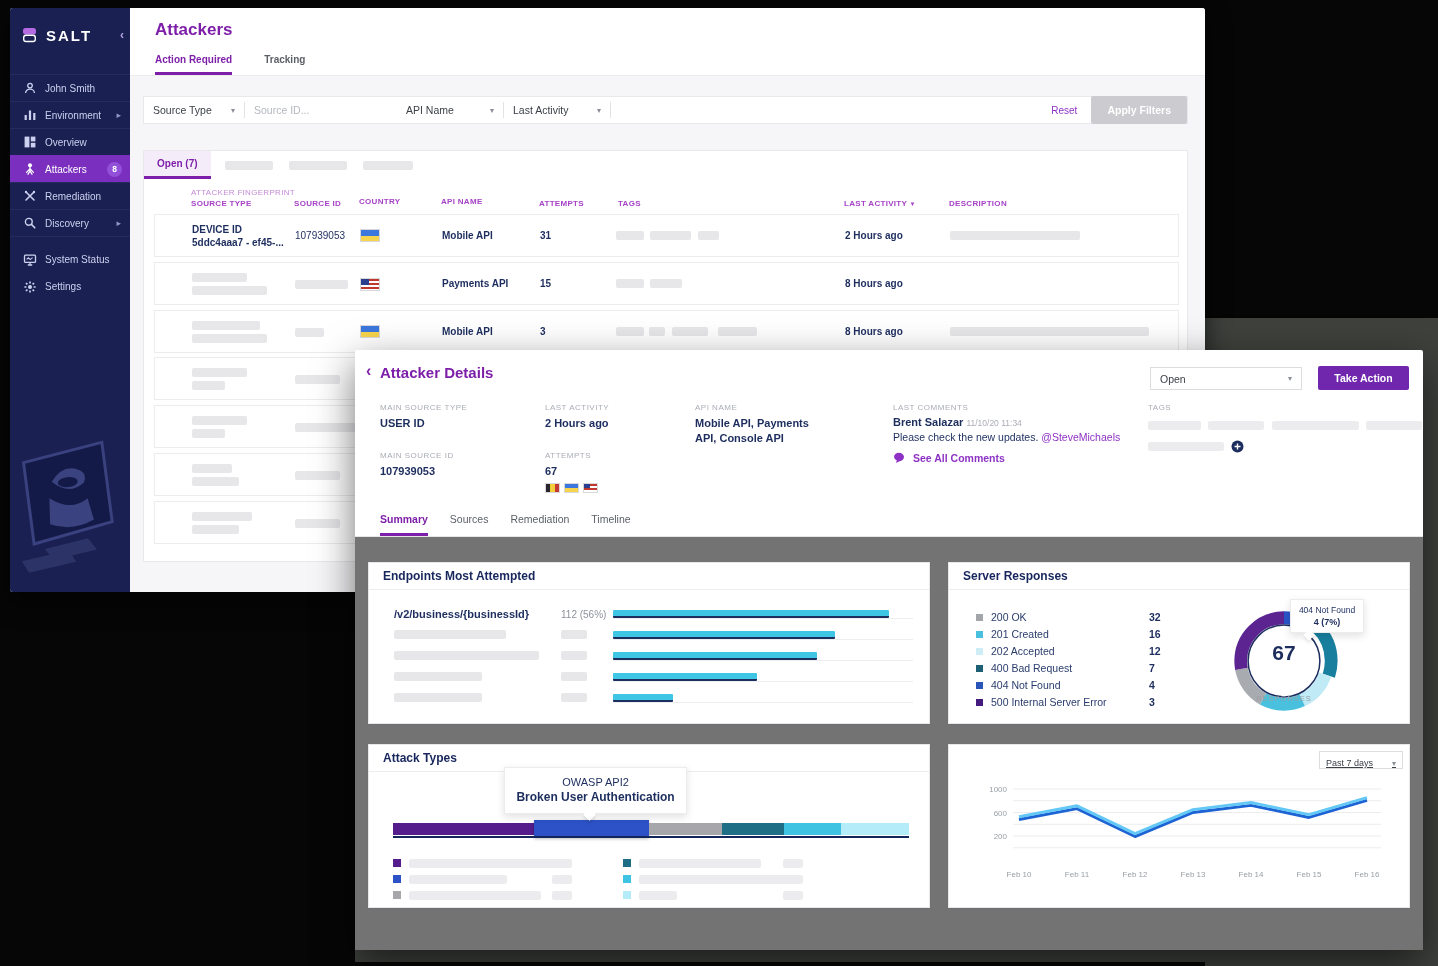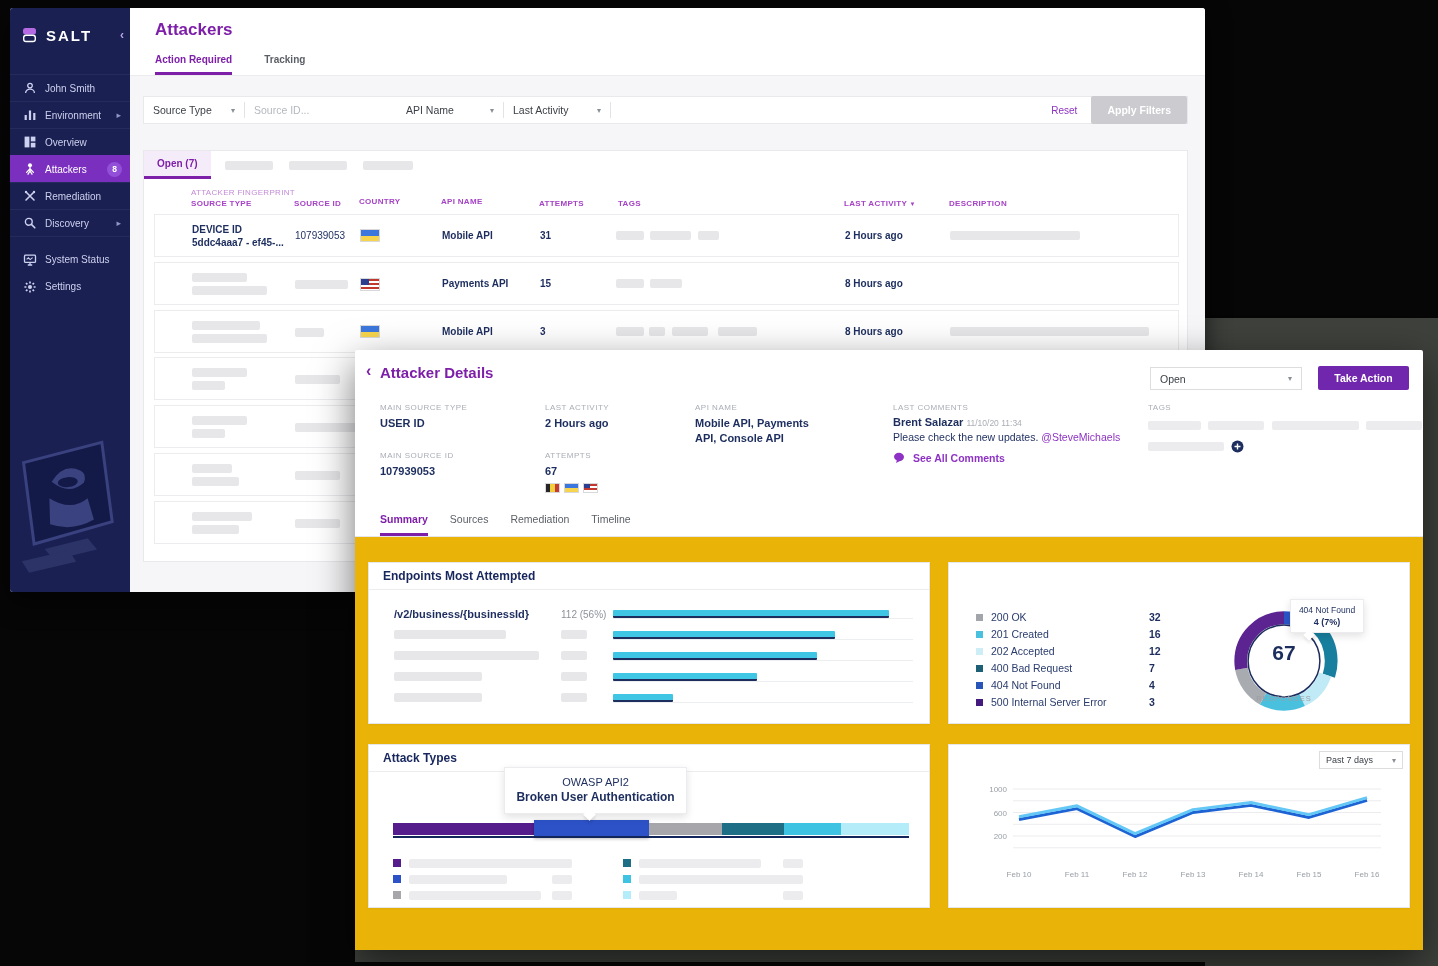--- a/index.html
+++ b/index.html
@@ -62,21 +62,21 @@
   .od-title { position:absolute; left:25px; top:14px; color:#7d1fa8; font-size:15px; font-weight:bold; }
   .od-back { position:absolute; left:11px; top:12px; color:#7d1fa8; font-size:16px; font-weight:bold; }
   .od-status { position:absolute; left:795px; top:17px; width:152px; height:23px; background:#fff; border:1px solid #ddd; font-size:10.5px; color:#3c4148; display:flex; align-items:center; justify-content:space-between; padding:0 9px; }
   .od-action { position:absolute; left:963px; top:16px; width:91px; height:24px; background:#7127ad; border-radius:2px; color:#fff; font-size:10.5px; font-weight:bold; display:flex; align-items:center; justify-content:center; }
   .f-label { font-size:8px; color:#a9adb5; letter-spacing:.5px; margin-bottom:4px; }
   .f-value { font-size:11px; font-weight:bold; color:#1c2d5e; line-height:1.35; }
   .od-tabs { position:absolute; left:25px; top:163px; display:flex; gap:22px; }
   .od-tab { font-size:10.5px; color:#5a5f66; padding-bottom:8px; }
   .od-tab.active { color:#7d1fa8; font-weight:bold; border-bottom:3px solid #7d1fa8; }
   .od-divider { position:absolute; left:0; top:186px; width:1068px; height:1px; background:#e6e6e9; }
-  .od-body { position:absolute; left:0; top:187px; width:1068px; height:413px; background:#eab308; }
+  .od-body { position:absolute; left:0; top:187px; width:1068px; height:413px; background:#737373; }
 
   .card { position:absolute; background:#fff; border:1px solid #e6e7ea; box-shadow:0 1px 2px rgba(20,30,60,.05); }
   .card-title { height:27px; line-height:27px; padding-left:14px; font-size:12px; font-weight:bold; color:#17265c; border-bottom:1px solid #ededef; }
 
   .ep-row { position:absolute; left:25px; height:12px; display:flex; align-items:center; }
   .ep-label { width:167px; font-size:11px; font-weight:bold; color:#1c2d5e; }
   .ep-value { width:52px; font-size:10px; color:#8d929a; }
   .ep-track { width:300px; border-bottom:1px solid #eceef0; height:10px; position:relative; }
   .ep-fill { position:absolute; left:0; bottom:0; height:8px; background:#3fc6e4; border-bottom:2px solid #1c2d5e; border-radius:1px; }
 
@@ -89,21 +89,21 @@
   .donut-sub { font-size:7.5px; color:#9aa0a6; letter-spacing:1px;margin-top:29px; }
   .tooltip-card { position:absolute; background:#fff; border:1px solid #ececee; box-shadow:0 3px 8px rgba(0,0,0,.12); text-align:center; z-index:4; }
 
   .at-bar { position:absolute; height:12px; display:flex; }
   .at-seg { height:12px; }
   .at-seg.hl { height:18px; margin-top:-3px; box-shadow:0 1px 3px rgba(0,0,0,.25); }
   .at-underline { position:absolute; height:2px; background:#12265c; }
   .lg-row { position:absolute; display:flex; align-items:center; height:10px; }
   .lg-sq { width:8px; height:8px; margin-right:8px; }
 
-  .na-select { position:absolute; left:370px; top:6px; width:84px; height:18px; border:1px solid #ddd; background:#fff; font-size:9px; color:#3c4148; display:flex; align-items:center; justify-content:space-between; padding:0 6px; }
+  .na-select { position:absolute; left:370px; top:6px; width:84px; height:18px; border:1px solid #ddd; background:#fff; font-size:9px; color:#3c4148; display:flex; align-items:flex-end; justify-content:space-between; padding:0 6px;text-decoration:underline; }
 
   svg text { font-family:"Liberation Sans","DejaVu Sans",sans-serif; }
 </style>
 </head>
 <body>
 
 <div class="canvas">
   <div class="abs bg-right"></div>
   <div class="abs bg-bottom"></div>
 
@@ -425,20 +425,21 @@
               <div class="ep-label"><span class="ph" style="width:88px"></span></div>
               <div class="ep-value"><span class="ph" style="width:26px"></span></div>
               <div class="ep-track">
                 <div class="ep-fill" style="width: 60px; background: rgb(63, 198, 228);"></div>
               </div>
             </div>
           </div>
       </div>
 
       <div class="card" style="left:593px;top:25px;width:462px;height:162px">
+        <div class="card-title">Server Responses</div>
         <div id="sr-legend">
             <div class="sr-item" style="top: 48px;">
               <span class="sr-sq" style="background:#a2a6ab"></span>
               <span class="sr-lbl">200 OK</span>
             </div>
             <div class="sr-val" style="left: 200px; top: 48px;">32</div>
             <div class="sr-item" style="top: 65px;">
               <span class="sr-sq" style="background:#49c0dd"></span>
               <span class="sr-lbl">201 Created</span>
             </div>

